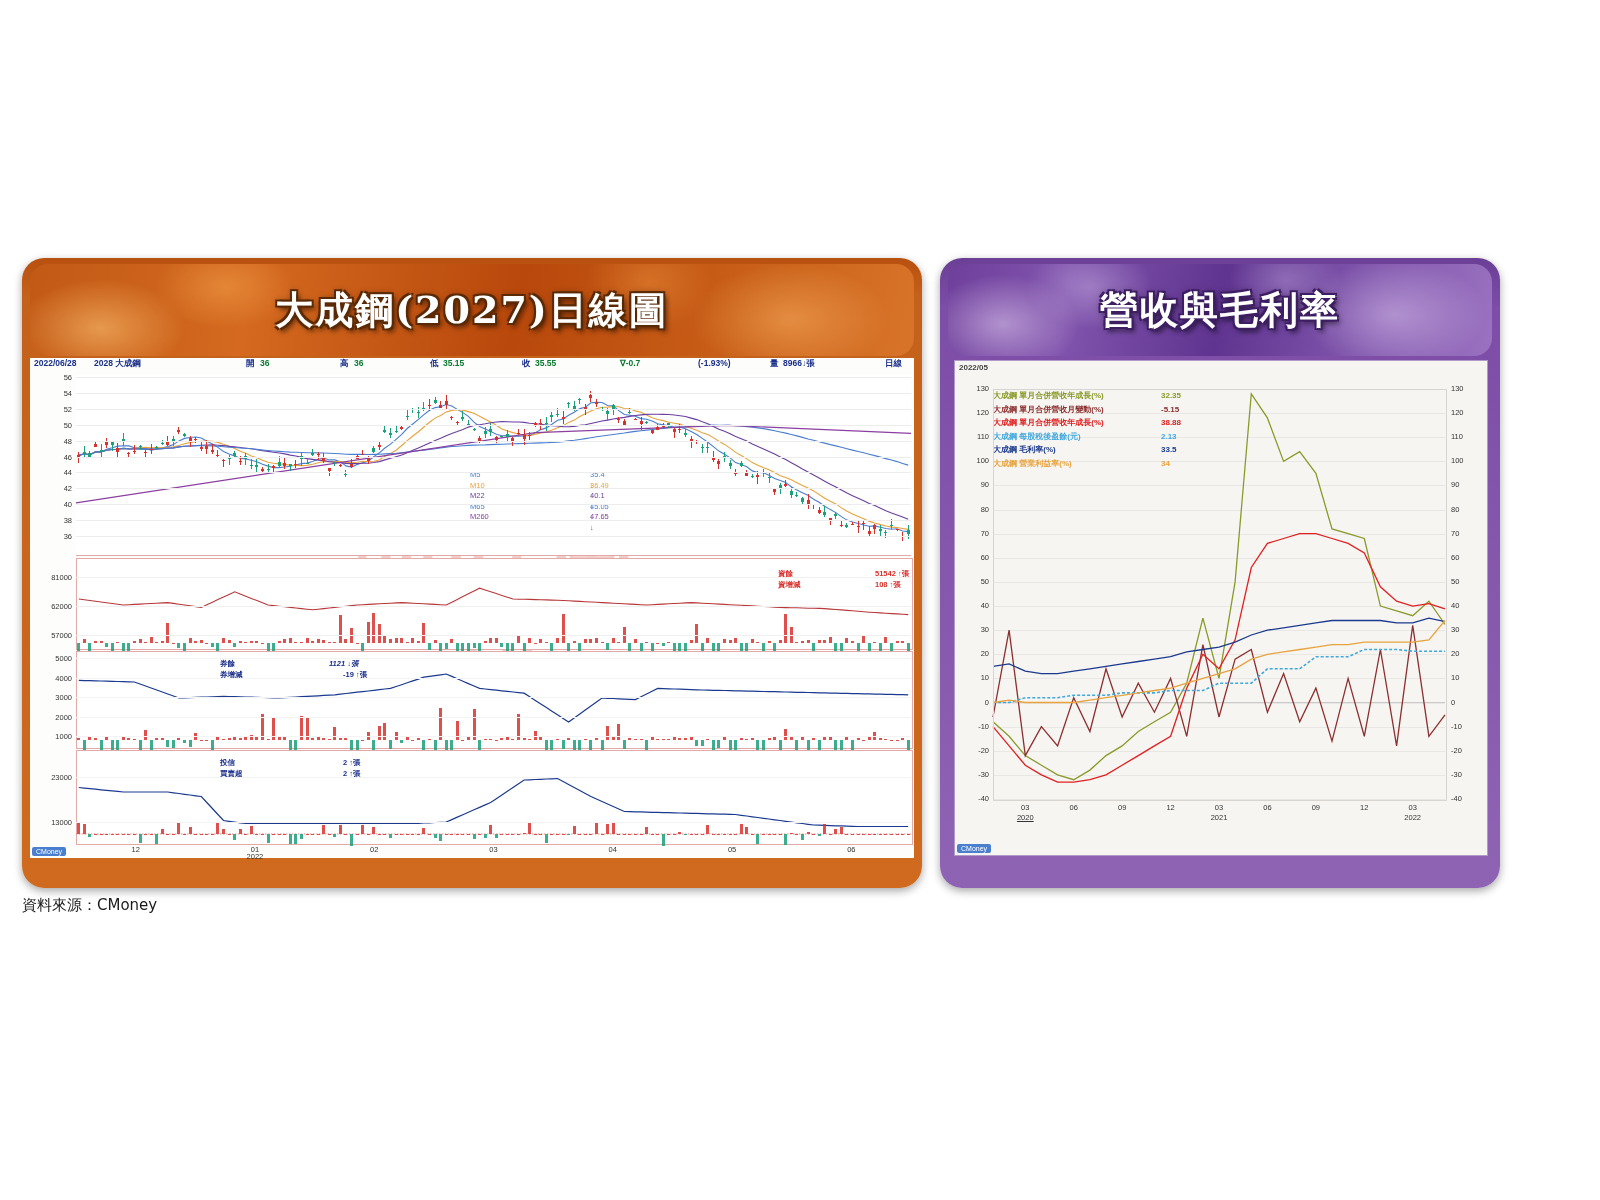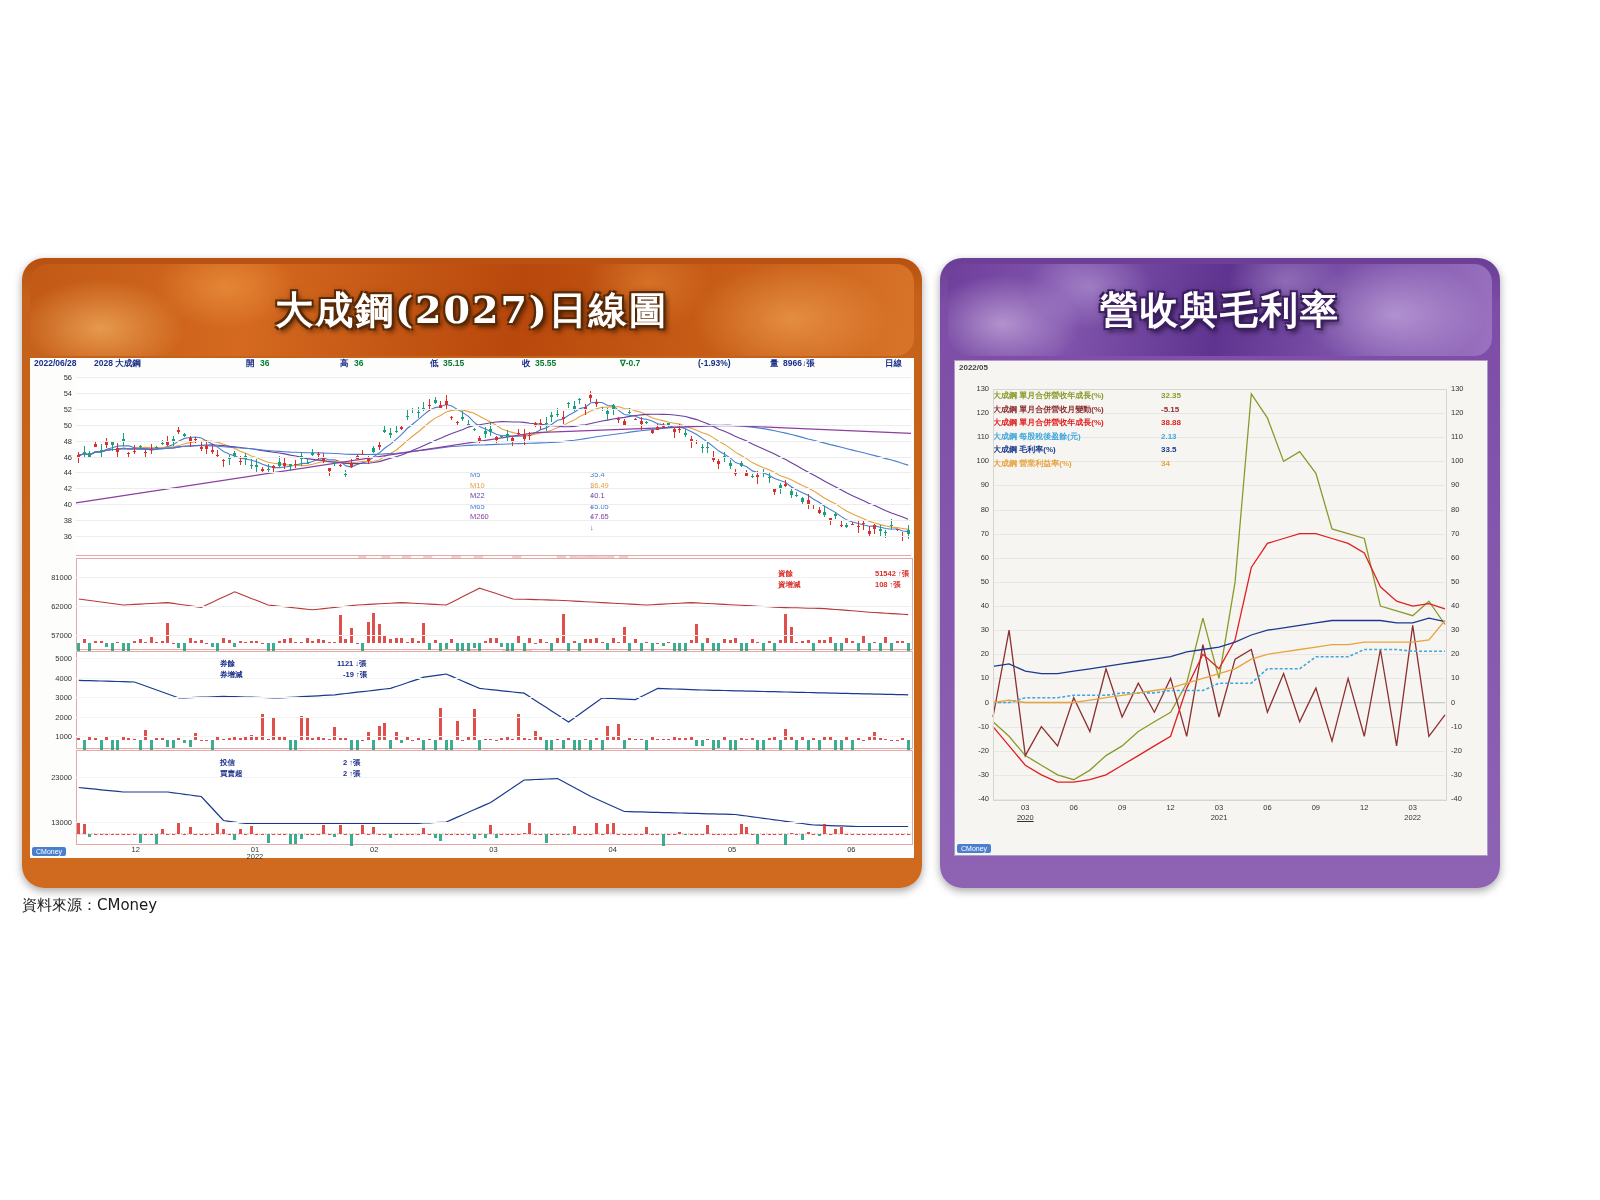--- a/index.html
+++ b/index.html
@@ -797,21 +797,21 @@
         <div class="vol up" style="left:843.3166666666666px;top:373.70316360674155px;height:8.296836393258424px;opacity:.85;"></div>
         <div class="vol up" style="left:848.8833333333332px;top:380.3788687824623px;height:1.621131217537688px;opacity:.85;"></div>
         <div class="vol up" style="left:854.4499999999999px;top:380.55168852694635px;height:1.4483114730536668px;opacity:.85;"></div>
         <div class="vol up" style="left:860.0166666666667px;top:381.8775189014745px;height:1px;opacity:.85;"></div>
         <div class="vol up" style="left:865.5833333333333px;top:381.74711432929365px;height:1px;opacity:.85;"></div>
         <div class="vol up" style="left:871.15px;top:379.60224453212885px;height:2.397755467871162px;opacity:.85;"></div>
         <div class="vol dn" style="left:876.7166666666666px;top:382px;height:27.728703874532748px;opacity:.85;"></div>
       </div>
     <div class="panel-note" style="left:190px;top:300px;color:#1a2f8a;">券餘</div>
     <div class="panel-note" style="left:190px;top:311px;color:#1a2f8a;">券增減</div>
-    <div class="panel-note" style="left:307px;top:300px;color:#1a2f8a;">1121 ↓張</div>
+    <div class="panel-note" style="left:299px;top:300px;color:#1a2f8a;font-style:italic;">1121 ↓張</div>
     <div class="panel-note" style="left:313px;top:311px;color:#1a2f8a;">-19 ↑張</div>
 
     <div class="sub" id="p4"></div>
     <div id="p4-yaxis">
         <div class="yaxlab" style="top:415px;">23000</div>
         <div class="yaxlab" style="top:460px;">13000</div>
       </div>
     <svg class="ov" id="p4-svg" width="884" height="500">
         <path d="M46.0 476.0L881.0 476.0" fill="none" stroke="#e08a8a" stroke-width="1" stroke-dasharray="1.5 1.5"></path>
         <path d="M48.8 429.5L54.3 430.1L59.9 430.6L65.5 431.2L71.0 431.8L76.6 432.3L82.2 432.9L87.8 433.4L93.3 434.0L98.9 434.0L104.4 434.0L110.0 434.0L115.6 434.0L121.1 434.0L126.7 434.0L132.3 434.0L137.8 434.0L143.4 434.8L149.0 435.5L154.5 436.3L160.1 437.0L165.7 437.8L171.3 438.5L176.8 444.5L182.4 450.5L187.9 456.5L193.5 462.5L199.1 463.3L204.7 464.0L210.2 464.8L215.8 465.5L221.3 465.5L226.9 465.5L232.5 465.5L238.0 465.5L243.6 465.5L249.2 465.5L254.8 465.5L260.3 465.5L265.9 465.5L271.4 465.5L277.0 465.5L282.6 465.5L288.2 465.5L293.7 465.5L299.3 465.5L304.9 465.5L310.4 465.5L316.0 465.5L321.6 465.5L327.1 465.5L332.7 465.5L338.3 465.5L343.8 465.5L349.4 465.5L354.9 465.5L360.5 465.5L366.1 465.5L371.7 465.5L377.2 465.5L382.8 465.5L388.4 465.3L393.9 465.0L399.5 464.8L405.1 464.5L410.6 464.3L416.2 464.0L421.8 461.6L427.3 459.1L432.9 456.7L438.4 454.3L444.0 451.8L449.6 449.4L455.2 446.9L460.7 444.5L466.3 440.8L471.9 437.0L477.4 433.3L483.0 429.5L488.6 425.8L494.1 422.0L499.7 421.8L505.3 421.5L510.8 421.3L516.4 421.0L521.9 420.8L527.5 420.5L533.1 423.5L538.6 426.5L544.2 429.5L549.8 432.5L555.3 435.5L560.9 438.5L566.5 441.0L572.0 443.5L577.6 446.0L583.2 448.5L588.8 451.0L594.3 453.5L599.9 453.6L605.4 453.8L611.0 453.9L616.6 454.1L622.1 454.3L627.7 454.4L633.3 454.6L638.8 454.7L644.4 454.9L650.0 455.0L655.5 455.1L661.1 455.3L666.7 455.4L672.3 455.6L677.8 455.8L683.4 455.9L688.9 456.1L694.5 456.2L700.1 456.4L705.6 456.5L711.2 457.3L716.8 458.0L722.3 458.8L727.9 459.5L733.5 460.3L739.0 461.0L744.6 461.8L750.2 462.5L755.7 463.3L761.3 464.0L766.9 464.8L772.4 465.5L778.0 466.3L783.6 467.0L789.1 467.2L794.7 467.4L800.3 467.6L805.8 467.8L811.4 467.9L817.0 468.1L822.5 468.3L828.1 468.5L833.7 468.5L839.2 468.5L844.8 468.5L850.4 468.5L855.9 468.5L861.5 468.5L867.1 468.5L872.6 468.5L878.2 468.5" fill="none" stroke="#1b3a8f" stroke-width="1.2"></path>

